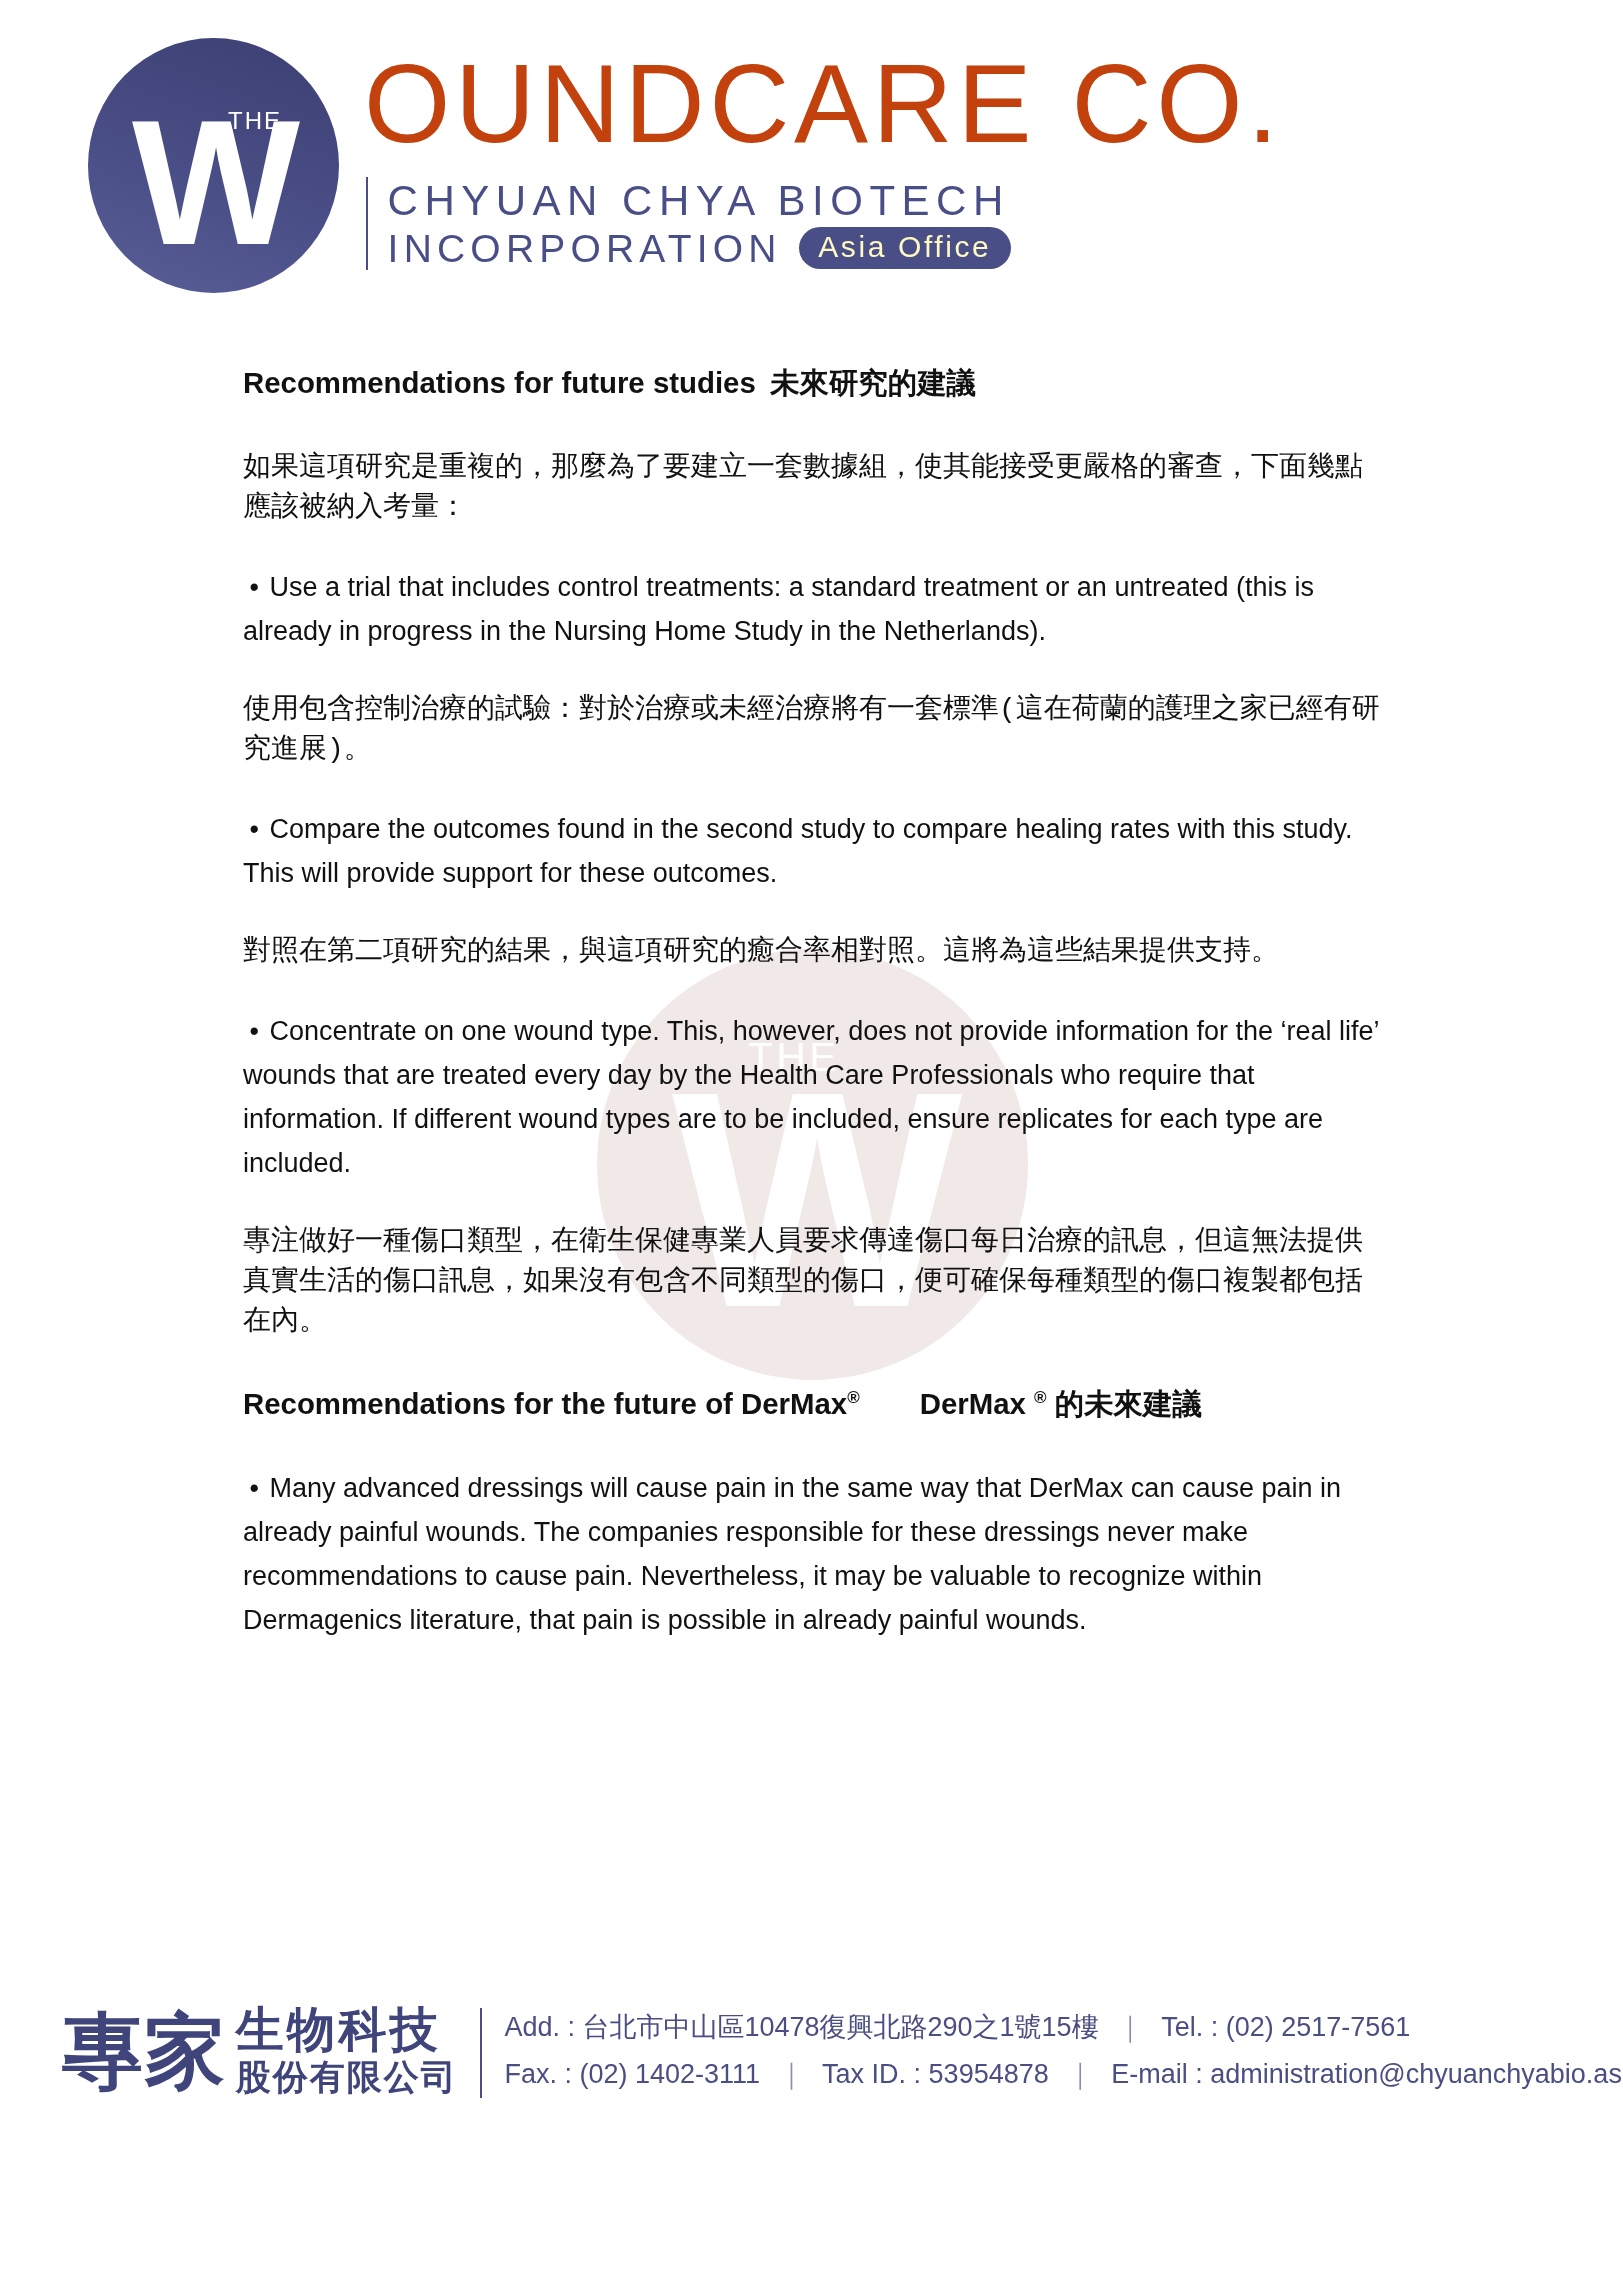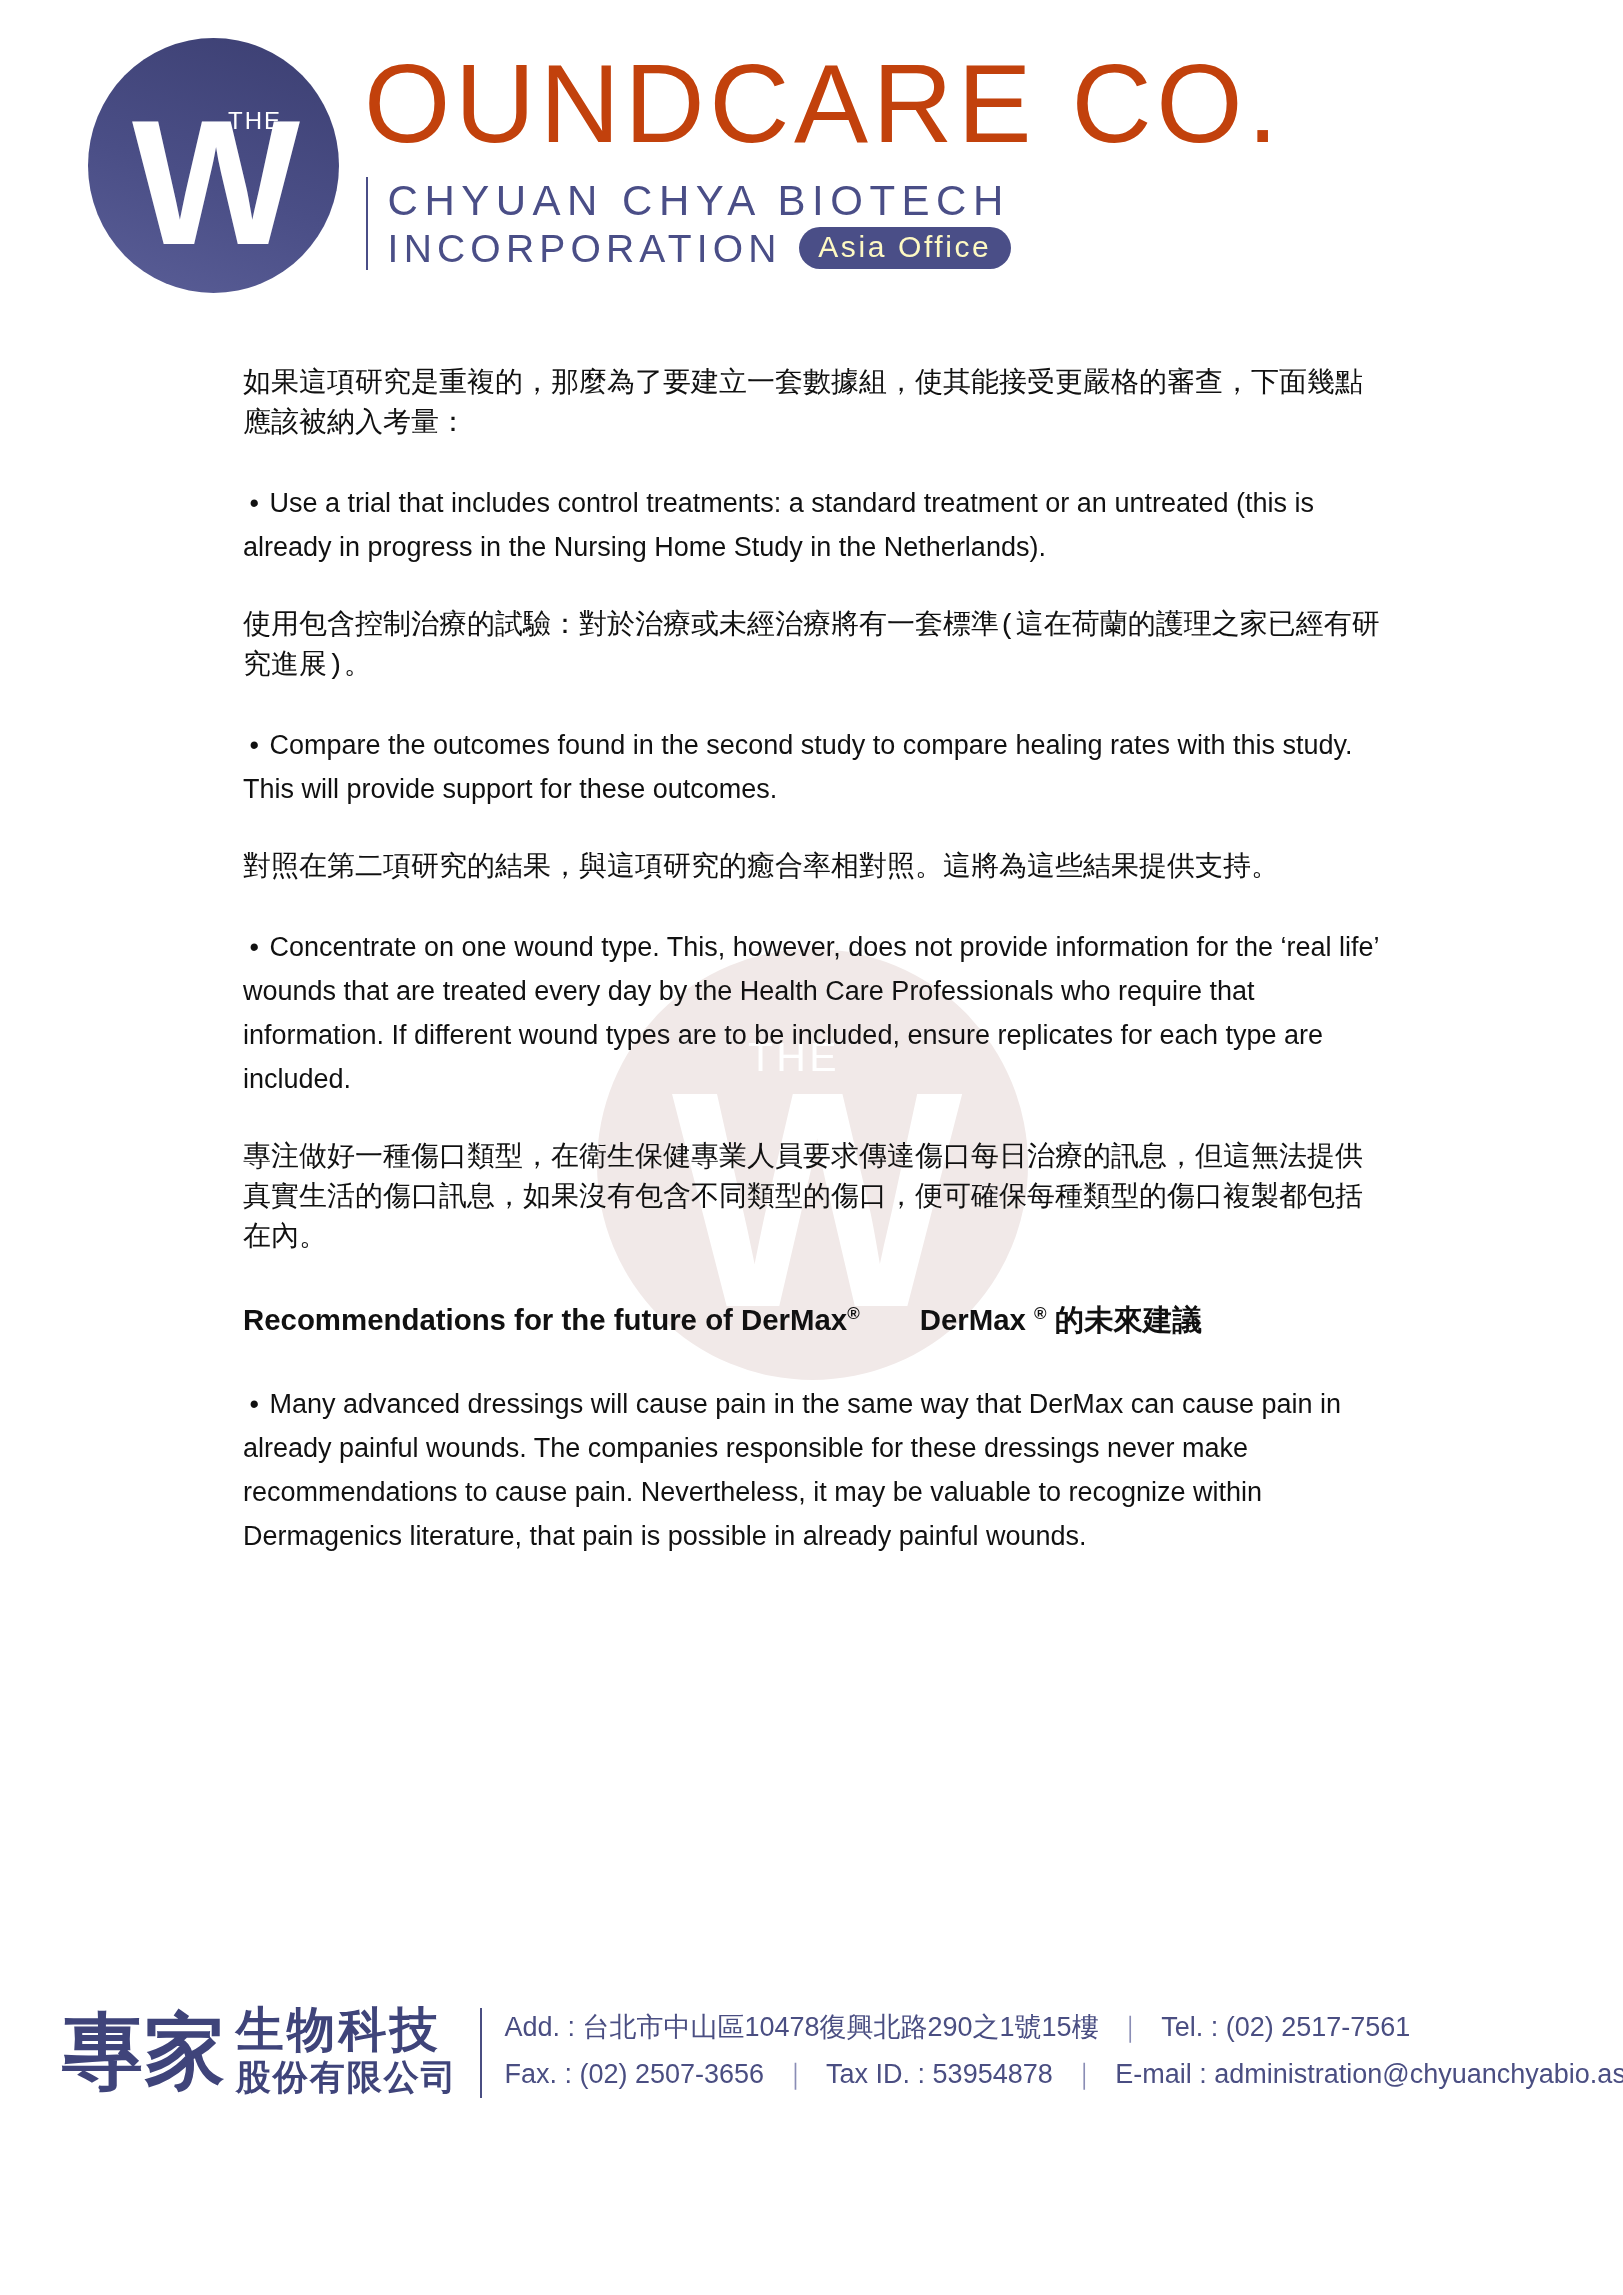--- a/index.html
+++ b/index.html
@@ -102,20 +102,23 @@
     </div>
   </div>
 
   <div class="watermark">
     <span class="wm-the">THE</span>
     <span class="wm-w">W</span>
   </div>
 
   <div class="content">
 
+    <div class="h1">
+      <span>Recommendations for future studies</span><span class="zh-part">未來研究的建議</span>
+    </div>
 
 
     <p class="zh">如果這項研究是重複的，那麼為了要建立一套數據組，使其能接受更嚴格的審查，下面幾點應該被納入考量：</p>
 
     <p class="en"><span class="bullet-marker">•</span><span>Use a trial that includes control treatments: a standard treatment or an untreated (this is already in progress in the Nursing Home Study in the Netherlands).</span></p>
 
     <p class="zh">使用包含控制治療的試驗：對於治療或未經治療將有一套標準(這在荷蘭的護理之家已經有研究進展)。</p>
 
     <p class="en"><span class="bullet-marker">•</span><span>Compare the outcomes found in the second study to compare healing rates with this study. This will provide support for these outcomes.</span></p>
 
@@ -143,21 +146,21 @@
     <div class="f-contact">
       <div>
         <span>Add. :</span>
         <span>台北市中山區10478復興北路290之1號15樓</span>
         <span class="f-sep">｜</span>
         <span>Tel. :</span>
         <span>(02) 2517-7561</span>
       </div>
       <div>
         <span>Fax. :</span>
-        <span>(02) 2507-3656</span>
+        <span>(02) 1402-3111</span>
         <span class="f-sep">｜</span>
         <span>Tax ID. :</span>
         <span>53954878</span>
         <span class="f-sep">｜</span>
         <span>E-mail :</span>
         <span>administration@chyuanchyabio.asia</span>
       </div>
     </div>
   </div>
 

